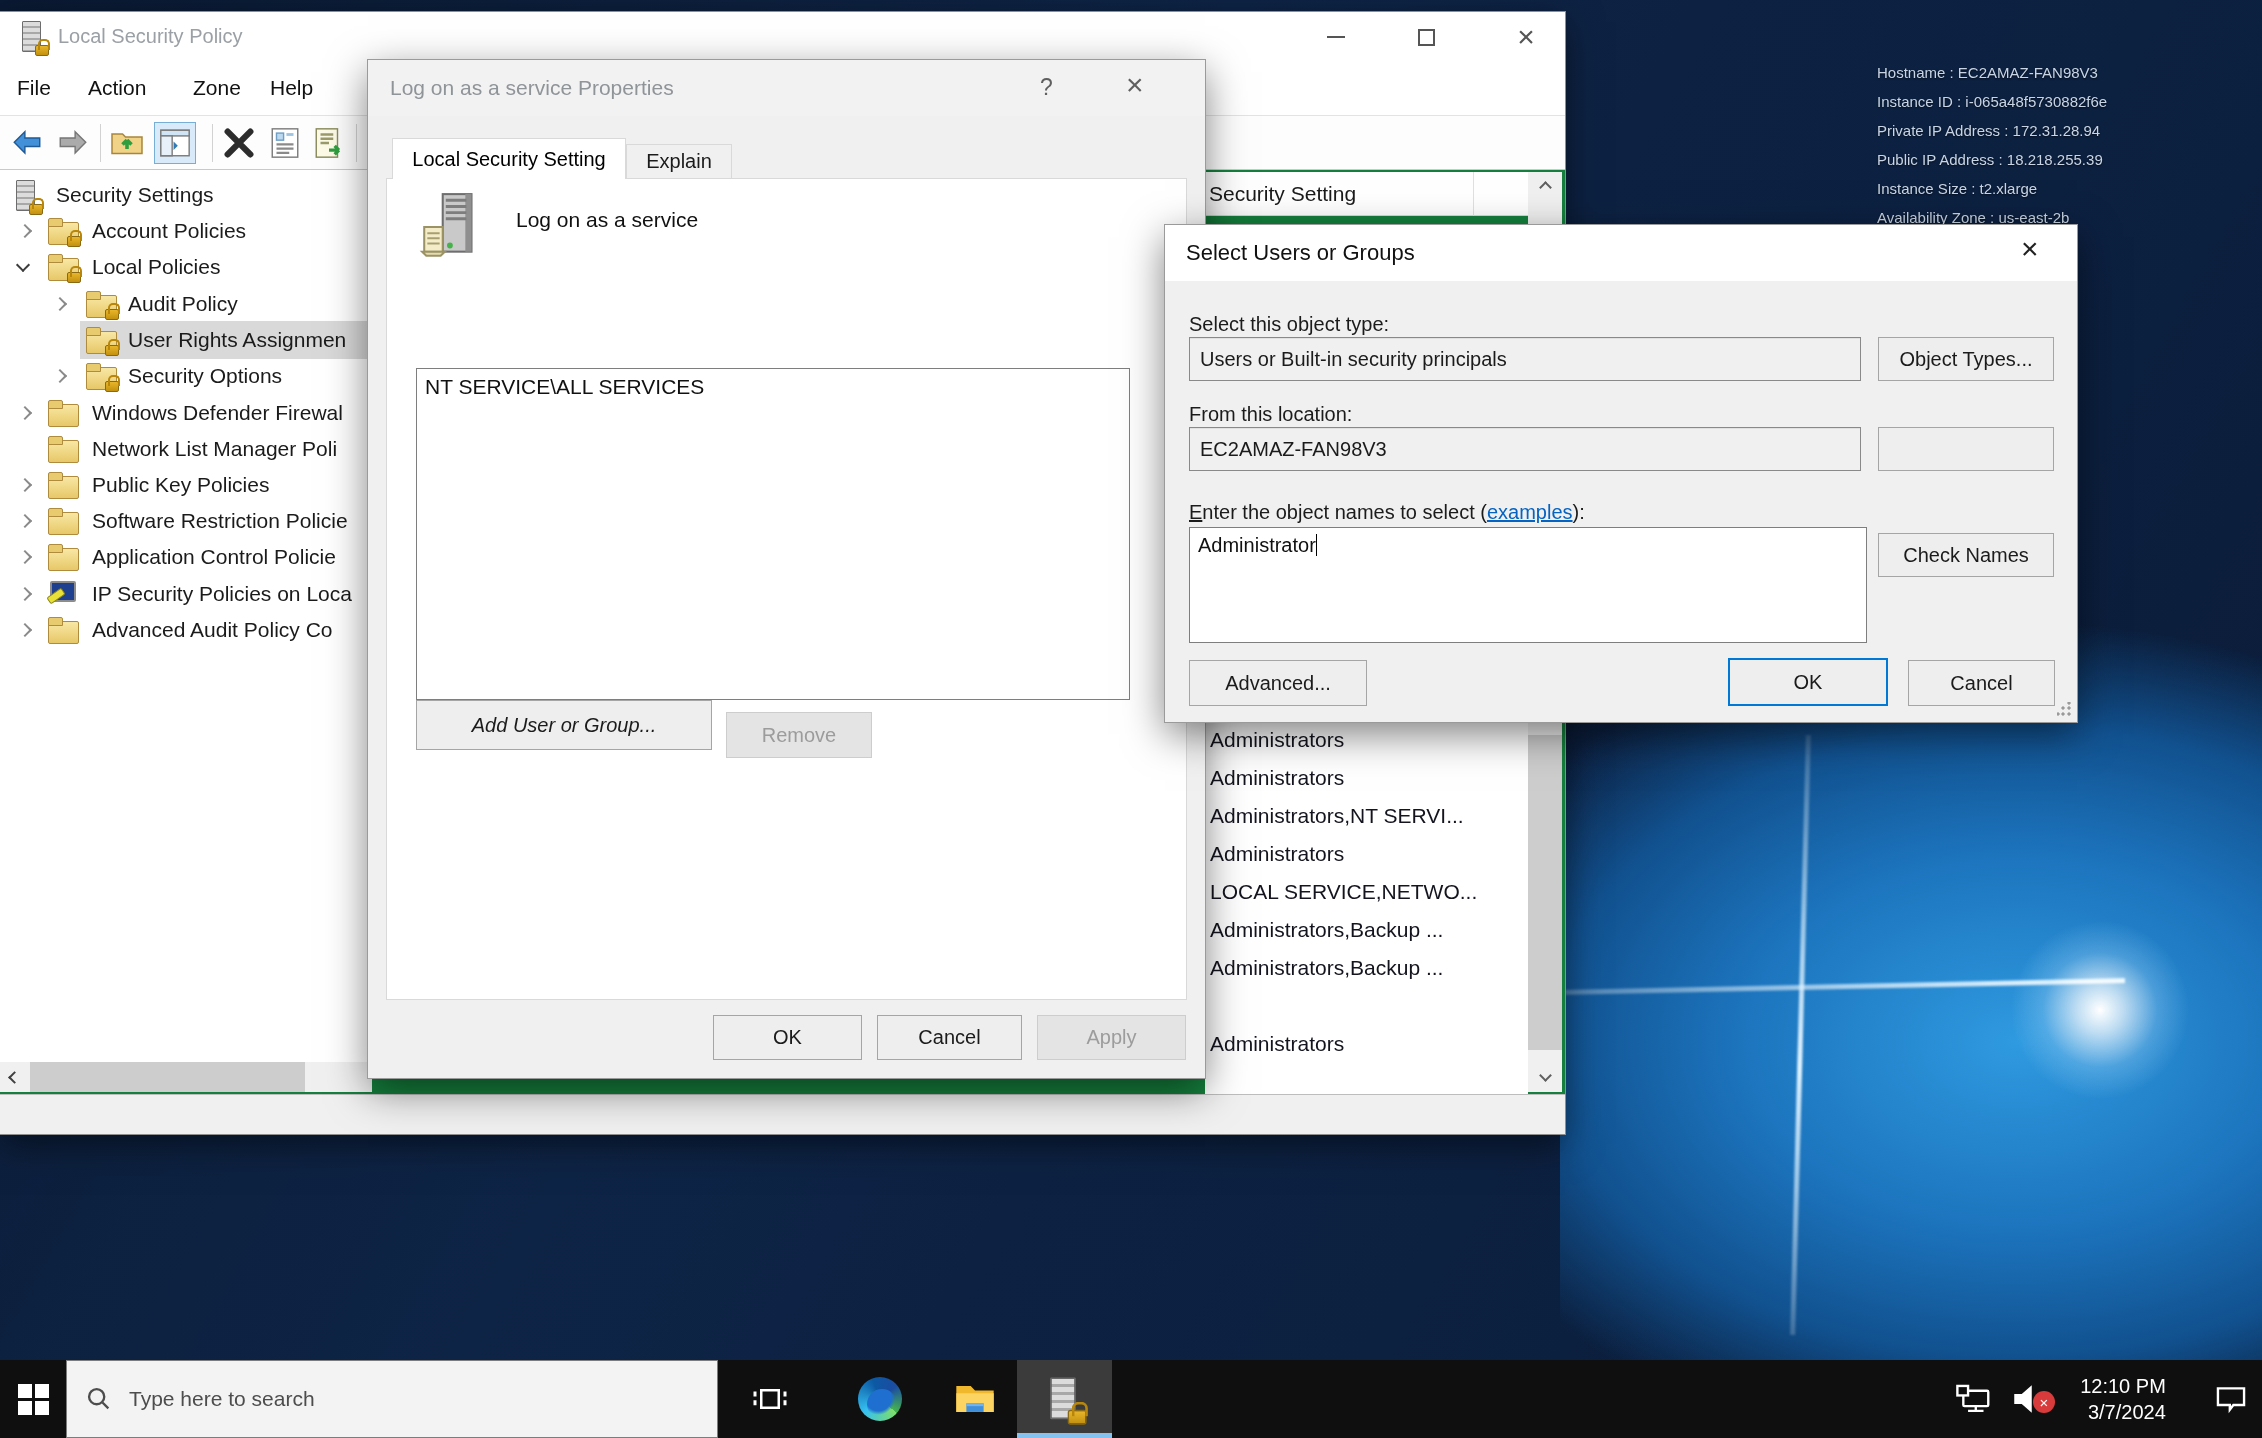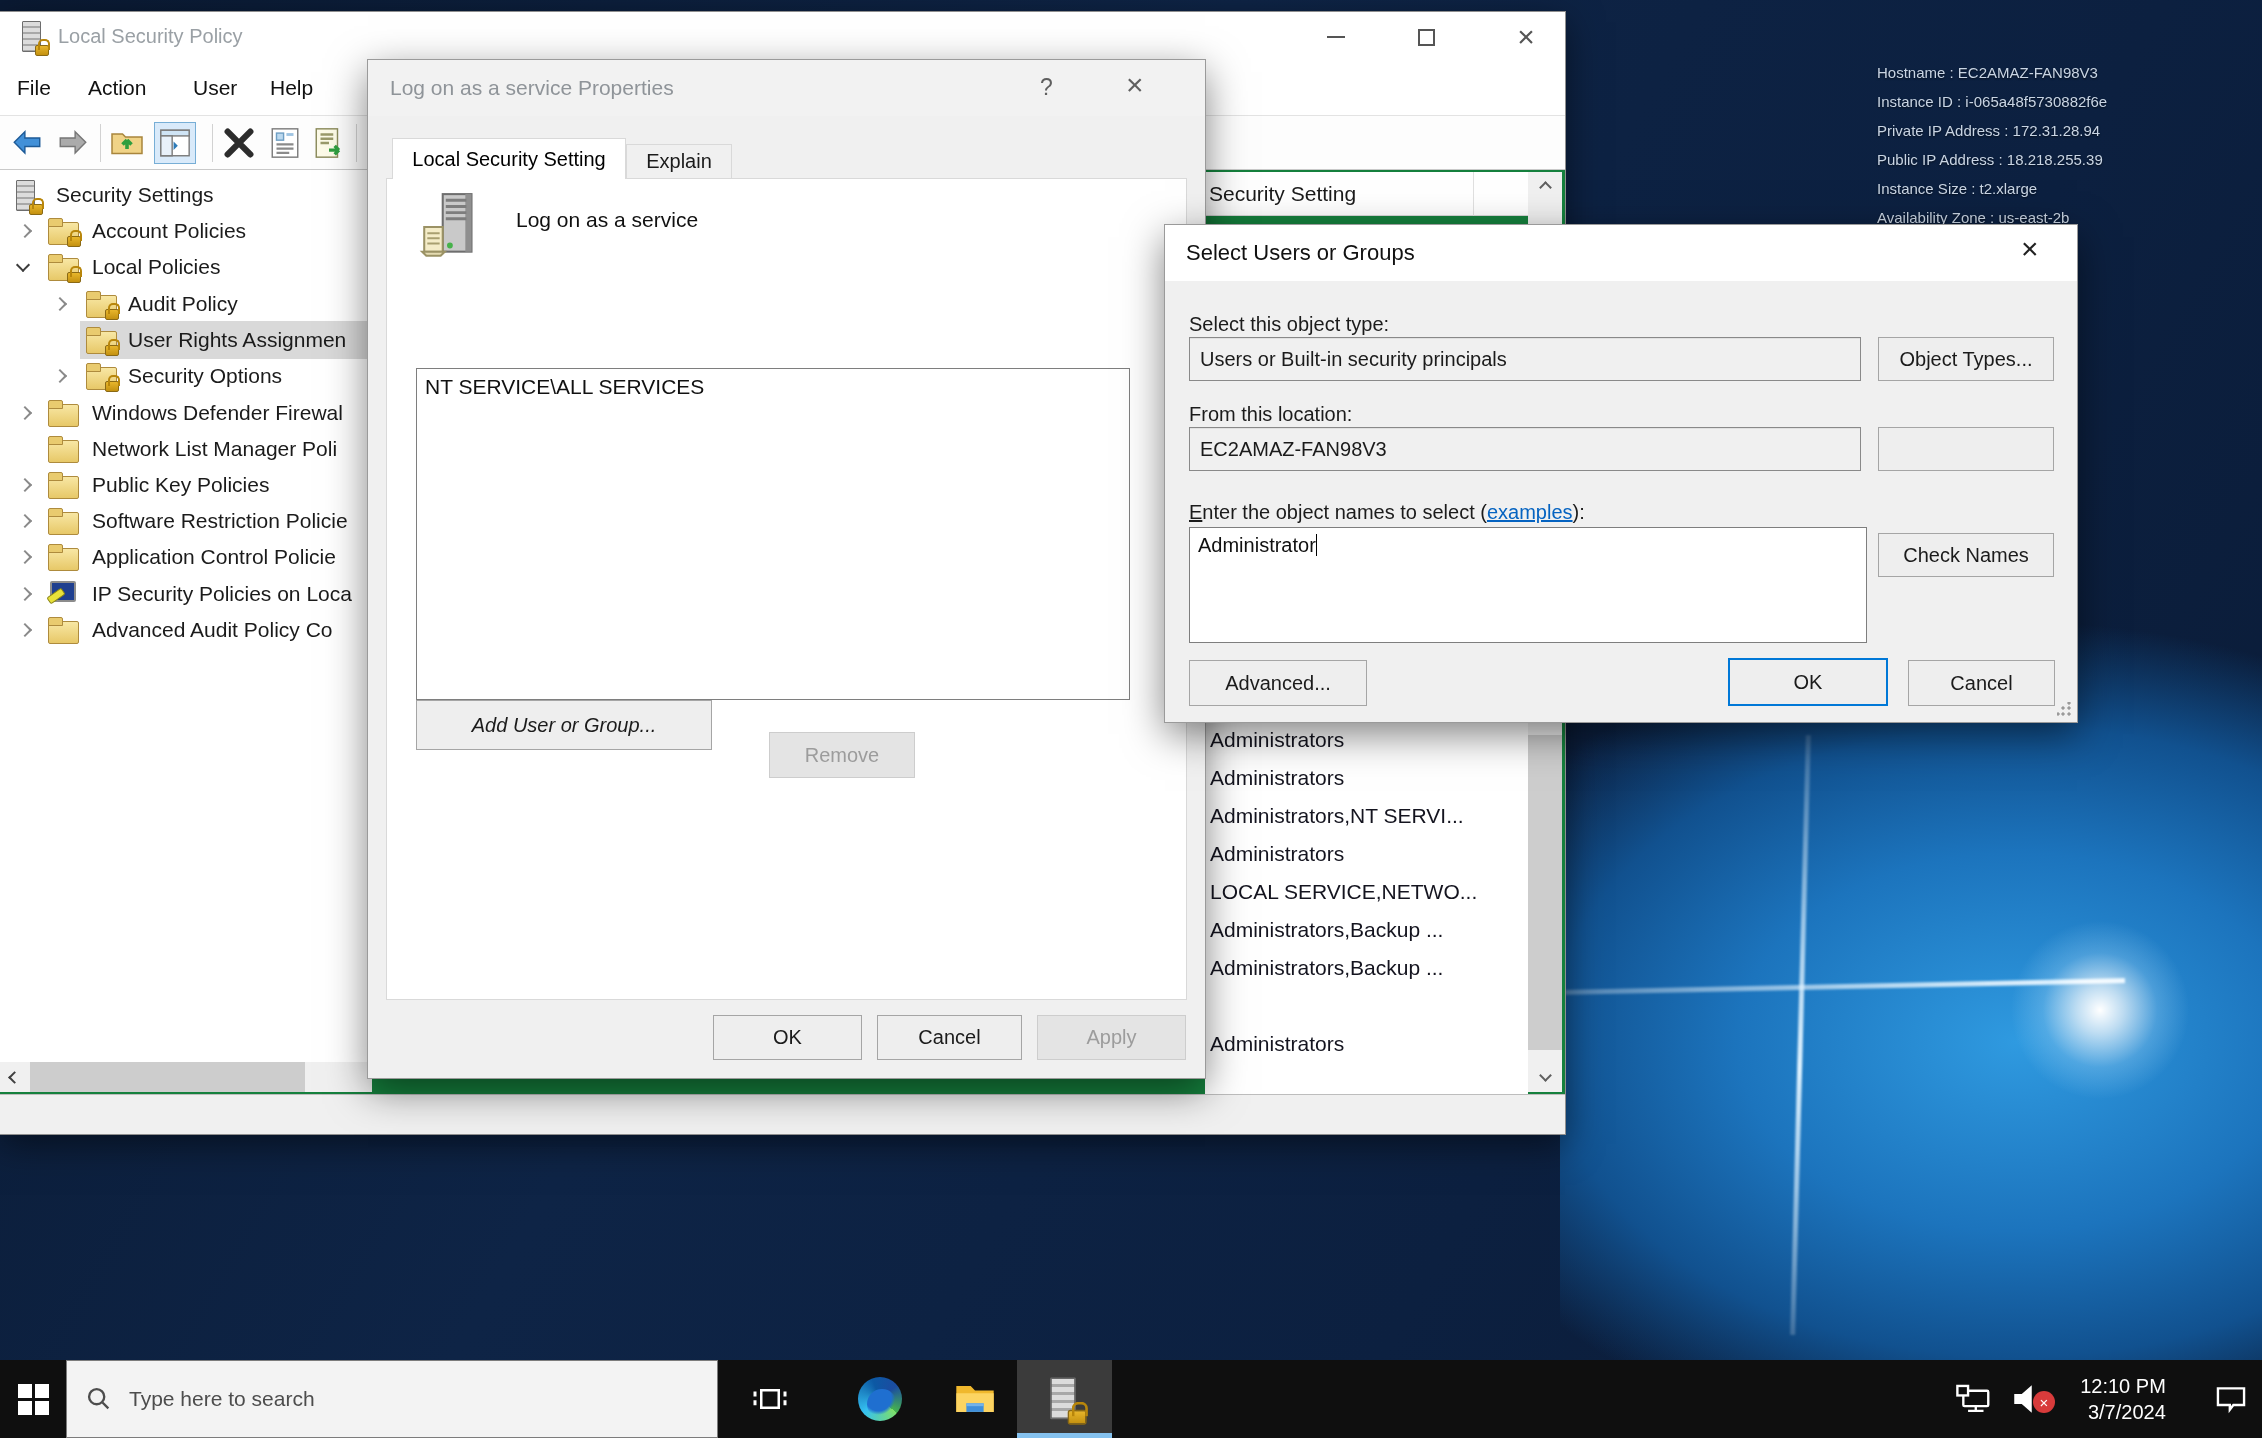--- a/index.html
+++ b/index.html
@@ -159,21 +159,21 @@
         <span style="display:inline-block;width:17px;height:17px;border:2px solid #555;"></span>
       </div>
     <div class="capbtn" style="left:1490px; font-size:30px;">
         <span>×</span>
       </div>
   </div>
 
   <div class="menubar">
     <span style="left:17px;">File</span>
     <span style="left:88px;">Action</span>
-    <span style="left:193px;">User</span>
+    <span style="left:193px;">Zone</span>
     <span style="left:270px;">Help</span>
   </div>
 
   <div class="toolbar">
     <div class="tbtn" style="left:6px;">
       <svg width="34" height="34" viewBox="0 0 24 24">
           <path d="M10.5 4 3 11.5l7.5 7.5v-4.5H21v-6H10.5z" fill="#4290d8" stroke="#1d5a97" stroke-width="1"></path>
         </svg>
     </div>
     <div class="tbtn" style="left:52px;">
@@ -364,21 +364,21 @@
   </span>
   <span style="position:absolute; left:148px; top:148px; font-size:21px; color:#111;">Log on as a service</span>
 
   <div class="lbox" style="left:48px; top:308px; width:714px; height:332px;">
     <span>NT SERVICE\ALL SERVICES</span>
   </div>
 
   <div class="btn" style="left:48px; top:640px; width:296px; height:50px;font-style:italic;">
     <span>Add User or Group...</span>
   </div>
-  <div class="btn disabled" style="left:358px; top:672px; width:146px; height:46px;margin-left:43px;">
+  <div class="btn disabled" style="left:358px; top:652px; width:146px; height:46px;">
     <span>Remove</span>
   </div>
 
   <div class="btn" style="left:345px; top:955px; width:149px; height:45px;">
     <span>OK</span>
   </div>
   <div class="btn" style="left:509px; top:955px; width:145px; height:45px;">
     <span>Cancel</span>
   </div>
   <div class="btn disabled" style="left:669px; top:955px; width:149px; height:45px;">

